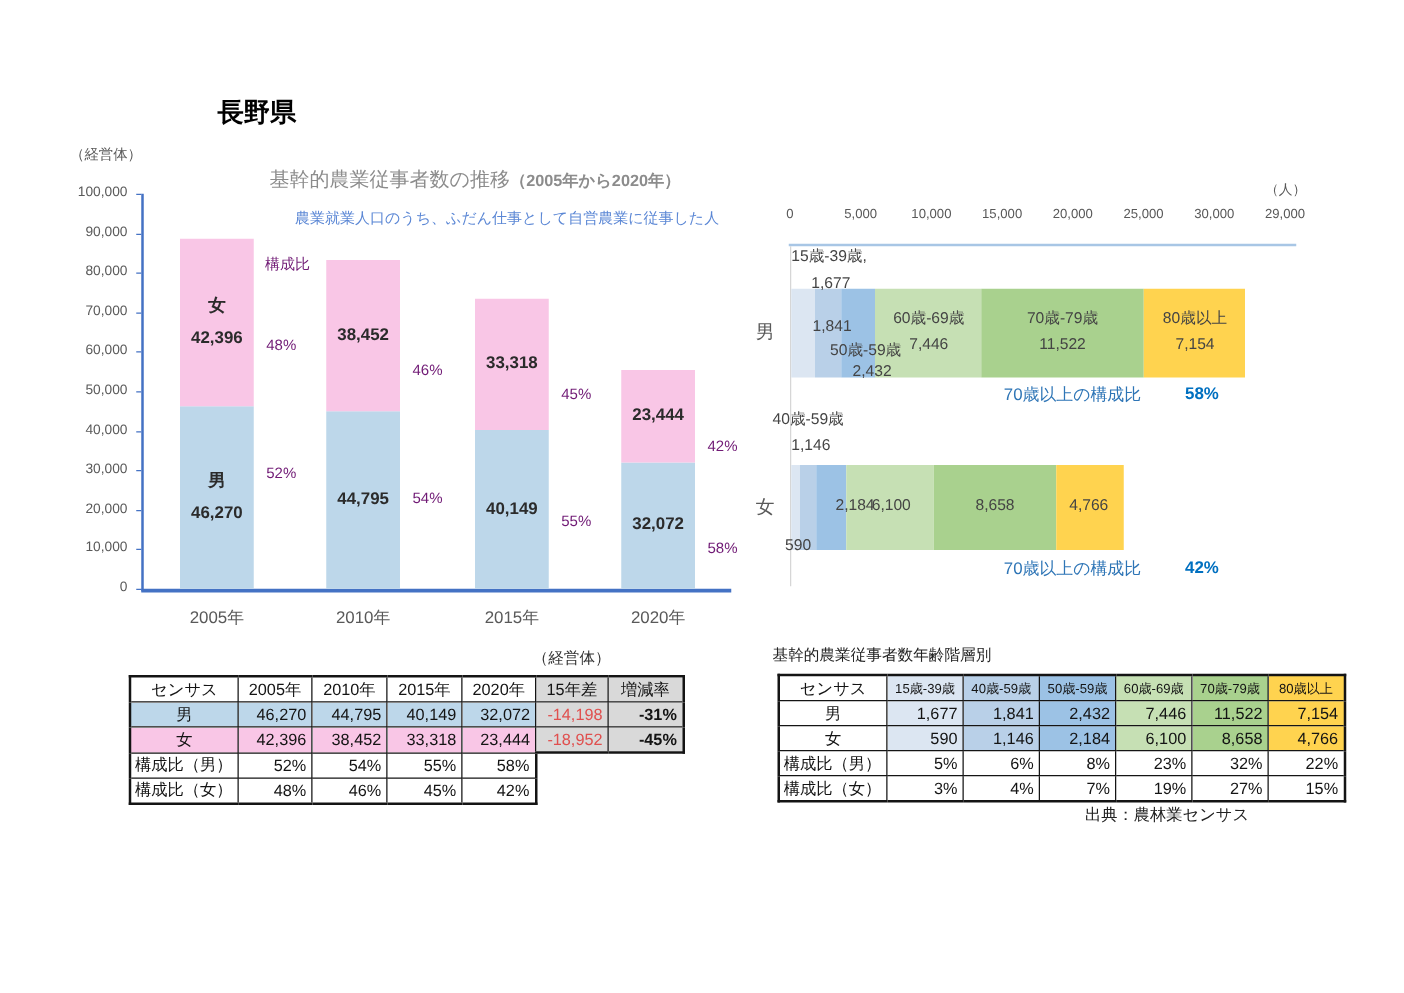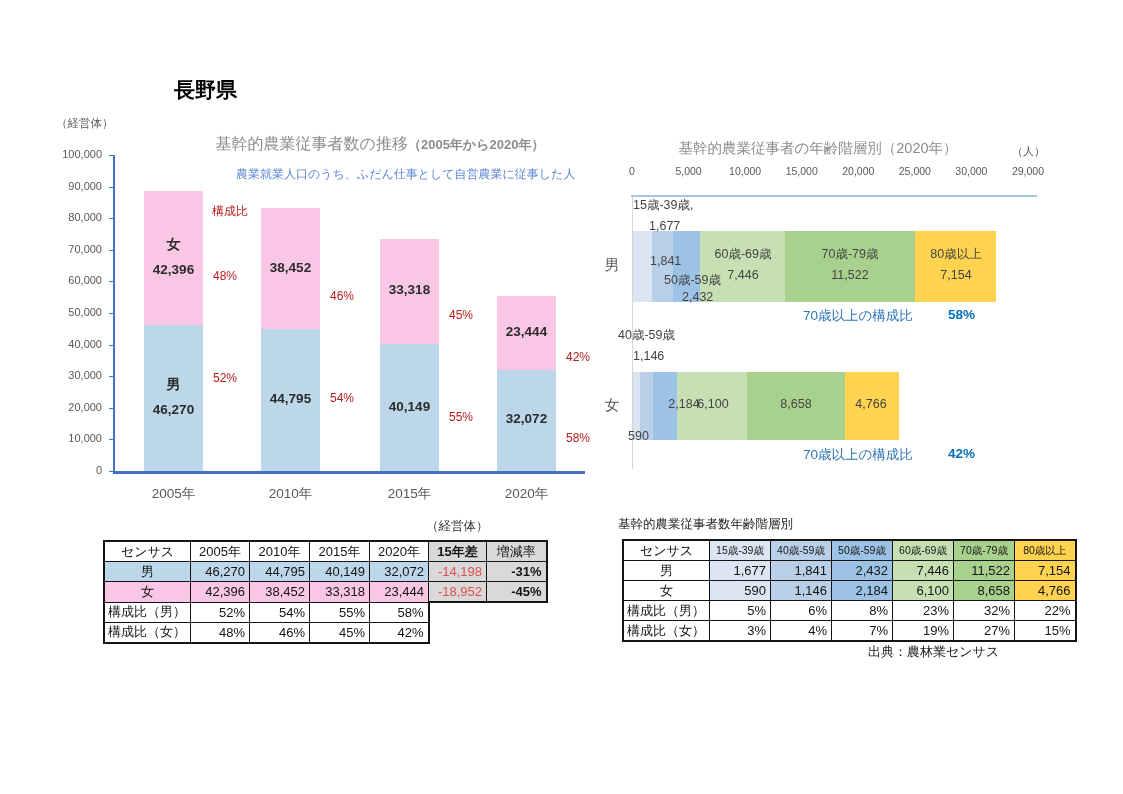--- a/index.html
+++ b/index.html
@@ -2,21 +2,21 @@
 <html><head>
 <meta charset="utf-8">
 <style>
   html,body{margin:0;padding:0;background:#fff;}
   #canvas{position:relative;width:1123px;height:794px;background:#fff;overflow:hidden;
           font-family:"Liberation Sans","DejaVu Sans",sans-serif;}
   .abs{position:absolute;white-space:nowrap;}
   .pagetitle{font-size:21px;font-weight:bold;color:#000;}
   .charttitle{color:#8c8c8c;}
   .subtitle{color:#5b87d5;}
-  .bluelbl{color:#b91c1c;}
+  .bluelbl{color:#701a75;}
   .graylbl{color:#595959;}
   .tbl{border-collapse:collapse;table-layout:fixed;}
   .tbl td{border:1px solid #141414;height:19px;padding:0 4px;font-size:13px;color:#141414;
           overflow:hidden;white-space:nowrap;vertical-align:middle;}
   .tbl td.ctr{text-align:center;}
   .tbl td.num{text-align:right;}
   .tbl td.lft{text-align:left;padding-left:3px;}
   .tbl td.gray{background:#d9d9d9;}
   .tbl td.red{color:#e0504f;}
   .tbl td.bold{font-weight:bold;}
@@ -80,21 +80,20 @@
     <div class="abs bluelbl" style="left: 449px; top: 308px; font-size: 12px;">45%</div>
     <div class="abs bluelbl" style="left: 449px; top: 410px; font-size: 12px;">55%</div>
     <div class="abs graylbl" style="left: 369.5px; top: 485px; width: 80px; text-align: center; font-size: 13.5px;">2015年</div>
     <div class="abs" style="left: 497px; top: 369.652px; width: 59px; height: 101.348px; background: rgb(189, 215, 234);"></div>
     <div class="abs" style="left: 497px; top: 295.569px; width: 59px; height: 74.083px; background: rgb(249, 198, 230);"></div>
     <div class="abs" style="left: 481.5px; top: 323.611px; width: 90px; text-align: center; font-size: 13.5px; font-weight: bold; color: rgb(43, 43, 43);">23,444</div>
     <div class="abs" style="left: 481.5px; top: 411.326px; width: 90px; text-align: center; font-size: 13.5px; font-weight: bold; color: rgb(43, 43, 43);">32,072</div>
     <div class="abs bluelbl" style="left: 566px; top: 350px; font-size: 12px;">42%</div>
     <div class="abs bluelbl" style="left: 566px; top: 431px; font-size: 12px;">58%</div>
     <div class="abs graylbl" style="left: 486.5px; top: 485px; width: 80px; text-align: center; font-size: 13.5px;">2020年</div>
-    <div class="abs charttitle" style="left: 618px; top: 139px; width: 400px; text-align: center; font-size: 14.5px;">基幹的農業従事者の年齢階層別（2020年）</div>
     <div class="abs graylbl" style="left: 1012px; top: 144px; font-size: 11px;">（人）</div>
     <div class="abs graylbl" style="left: 602px; top: 165px; width: 60px; text-align: center; font-size: 10.5px;">0</div>
     <div class="abs graylbl" style="left: 658.57px; top: 165px; width: 60px; text-align: center; font-size: 10.5px;">5,000</div>
     <div class="abs graylbl" style="left: 715.14px; top: 165px; width: 60px; text-align: center; font-size: 10.5px;">10,000</div>
     <div class="abs graylbl" style="left: 771.71px; top: 165px; width: 60px; text-align: center; font-size: 10.5px;">15,000</div>
     <div class="abs graylbl" style="left: 828.28px; top: 165px; width: 60px; text-align: center; font-size: 10.5px;">20,000</div>
     <div class="abs graylbl" style="left: 884.85px; top: 165px; width: 60px; text-align: center; font-size: 10.5px;">25,000</div>
     <div class="abs graylbl" style="left: 941.42px; top: 165px; width: 60px; text-align: center; font-size: 10.5px;">30,000</div>
     <div class="abs graylbl" style="left: 997.99px; top: 165px; width: 60px; text-align: center; font-size: 10.5px;">29,000</div>
     <div class="abs" style="left: 631px; top: 195px; width: 406px; height: 2px; background: rgb(168, 198, 229);"></div>
@@ -146,21 +145,21 @@
         <col style="width: 58px;">
         <col style="width: 60px;">
       </colgroup>
       <tbody>
         <tr>
           <td class="ctr bt bl">センサス</td>
           <td class="ctr bt">2005年</td>
           <td class="ctr bt">2010年</td>
           <td class="ctr bt">2015年</td>
           <td class="ctr bt">2020年</td>
-          <td class="ctr bt" style="background: rgb(217, 217, 217); font-weight: bold;">15年差</td>
+          <td class="ctr bt" style="background: rgb(217, 217, 217);">15年差</td>
           <td class="ctr bt br" style="background: rgb(217, 217, 217);">増減率</td>
         </tr>
         <tr>
           <td class="ctr bl" style="background: rgb(189, 215, 234);">男</td>
           <td class="num" style="background: rgb(189, 215, 234);">46,270</td>
           <td class="num" style="background: rgb(189, 215, 234);">44,795</td>
           <td class="num" style="background: rgb(189, 215, 234);">40,149</td>
           <td class="num" style="background: rgb(189, 215, 234);">32,072</td>
           <td class="num gray red">-14,198</td>
           <td class="num gray bold br">-31%</td>

